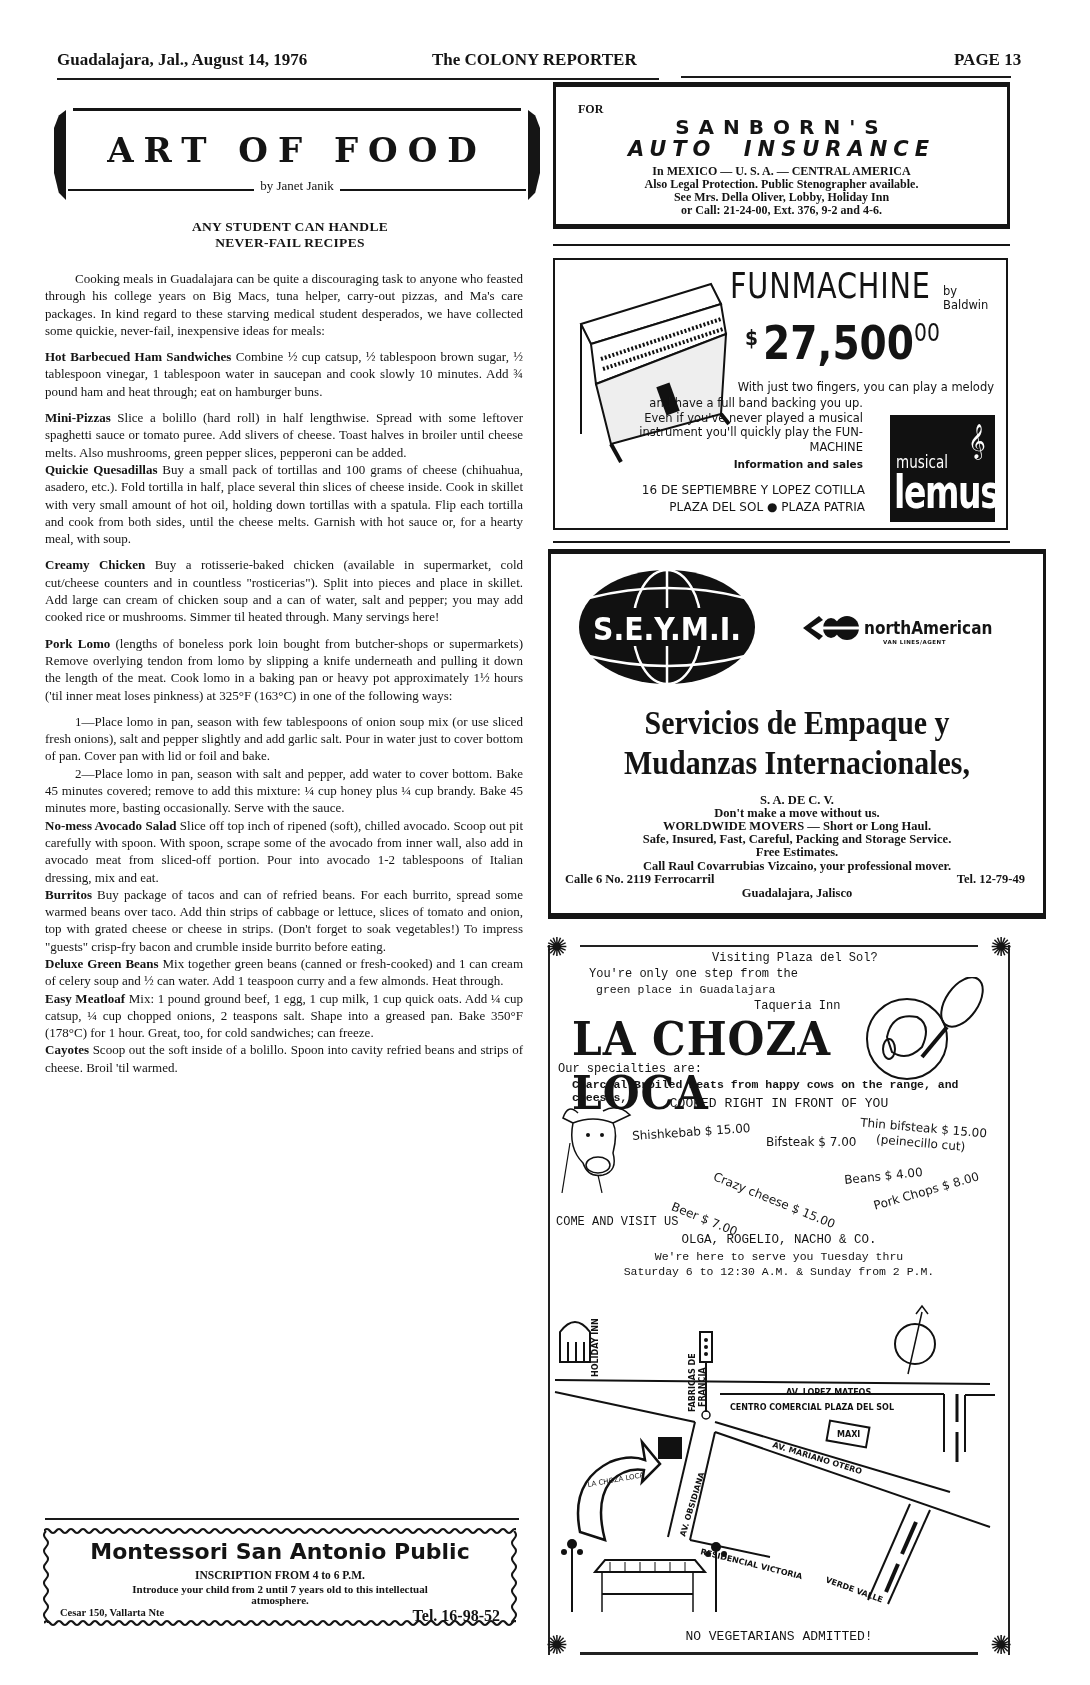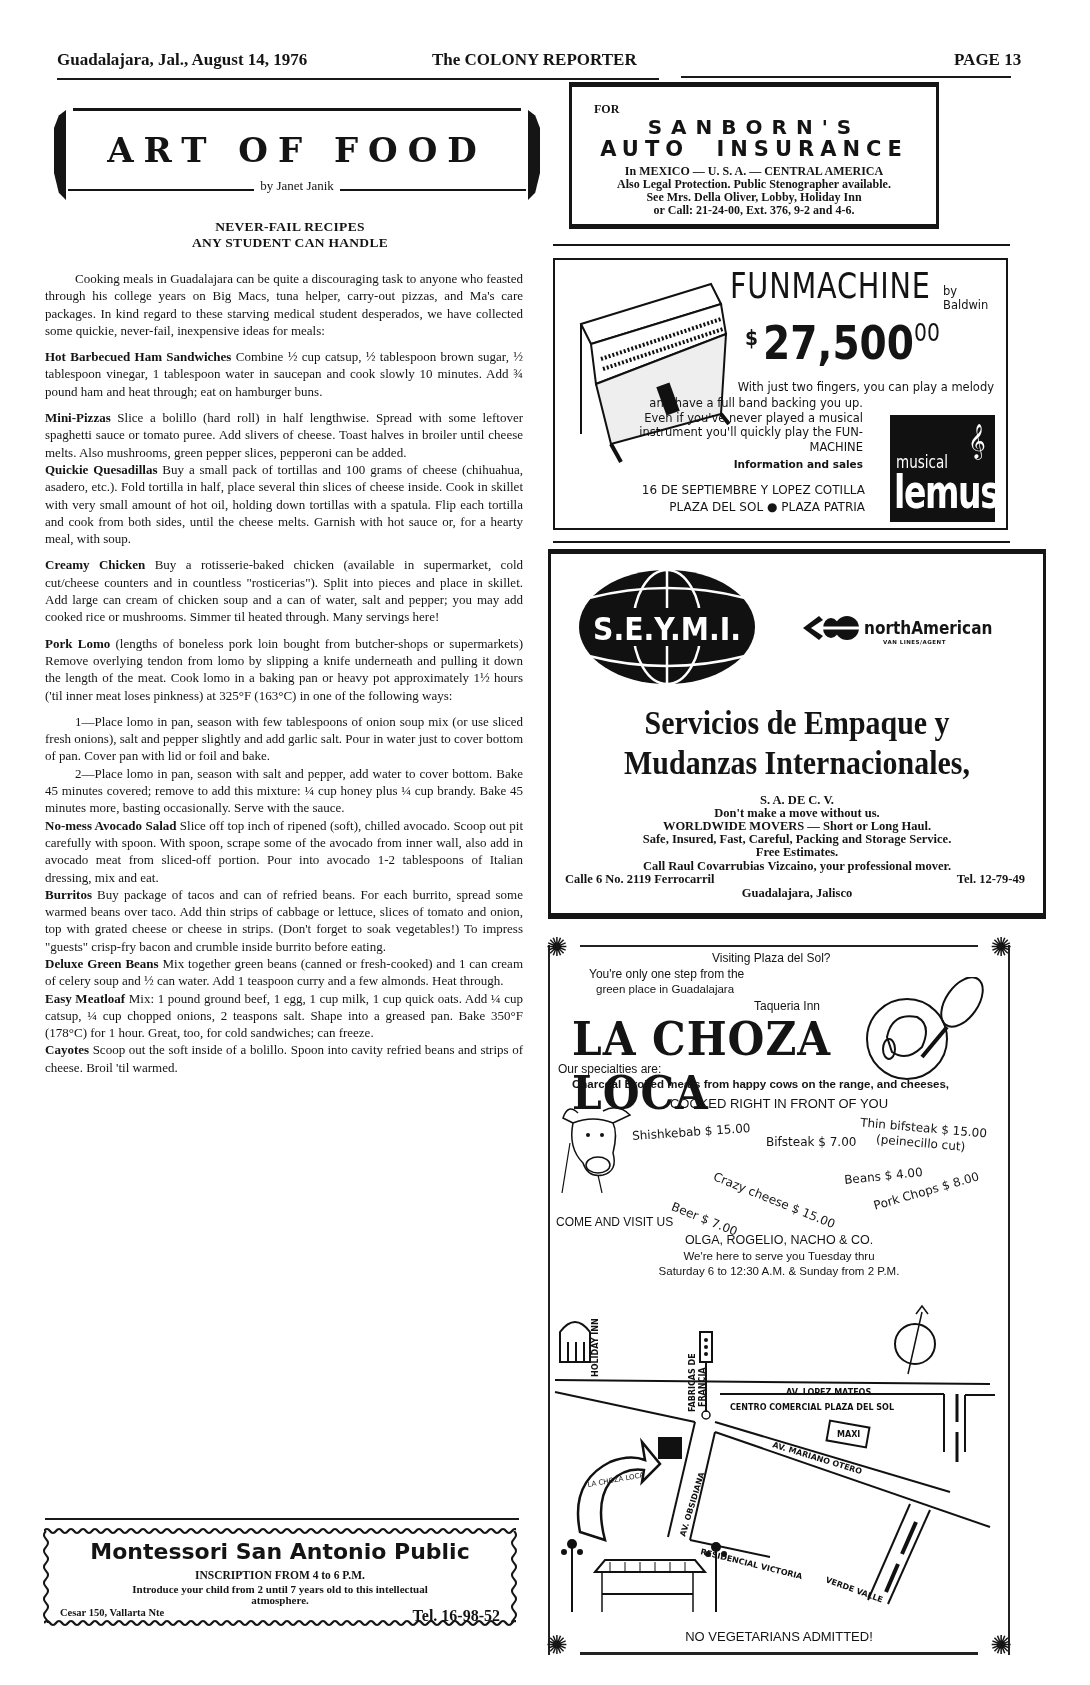--- a/index.html
+++ b/index.html
@@ -31,24 +31,24 @@
   
   .mont { left: 44px; top: 1527px; width: 472px; height: 100px; }
   .wavy { position: absolute; left: 0; width: 100%; height: 8px; }
   .mont-title { position: absolute; left: 0; right: 0; top: 12px; text-align: center; font-family: "DejaVu Sans", sans-serif; font-weight: bold; font-size: 22px; }
   .mont-l2 { position: absolute; left: 0; right: 0; top: 42px; text-align: center; font-weight: bold; font-size: 11.5px; }
   .mont-l3 { position: absolute; left: 70px; right: 70px; top: 57px; text-align: center; font-weight: bold; font-size: 11px; line-height: 11px; }
   .mont-addr { position: absolute; left: 16px; top: 80px; font-weight: bold; font-size: 10.5px; }
   .mont-tel { position: absolute; right: 16px; top: 80px; font-weight: bold; font-size: 16px; }
 
   
-  .sanb { left: 553px; top: 82px; width: 370px; height: 147px; border: 3px solid #151515; border-top-width: 5px; border-bottom-width: 5px; box-sizing: border-box; margin-left: 16px; }
+  .sanb { left: 553px; top: 82px; width: 457px; height: 147px; border: 3px solid #151515; border-top-width: 5px; border-bottom-width: 5px; box-sizing: border-box; }
   .sanb .for { position: absolute; left: 22px; top: 15px; font-weight: bold; font-size: 12px; }
   .sanb .t1 { position: absolute; left: 0; right: 0; top: 28px; text-align: center; font-family: "DejaVu Sans", sans-serif; font-weight: bold; font-size: 20px; letter-spacing: 9px; }
-  .sanb .t2 { position: absolute; left: 0; right: 0; top: 50px; text-align: center; font-family: "DejaVu Sans", sans-serif; font-weight: bold; font-size: 21px; letter-spacing: 6px; word-spacing: 14px; }
+  .sanb .t2 { position: absolute; left: 0; right: 0; top: 50px; text-align: center; font-family: "DejaVu Sans", sans-serif; font-weight: bold; font-size: 21px; letter-spacing: 6px; word-spacing: 14px; font-style: italic; }
   .sanb .ln { position: absolute; left: 0; right: 0; text-align: center; font-weight: bold; font-size: 12px; line-height: 13px; }
 
   
   .fun { left: 553px; top: 258px; width: 455px; height: 272px; border: 2px solid #151515; box-sizing: border-box; }
   .fun .brand { position: absolute; left: 175px; top: 6px; font-family: "DejaVu Sans", sans-serif; font-size: 35px; letter-spacing: 1px; transform: scaleX(0.82); transform-origin: left; }
   .fun .by { position: absolute; left: 388px; top: 24px; font-family: "DejaVu Sans", sans-serif; font-size: 11.5px; }
   .fun .price { position: absolute; left: 190px; top: 56px; font-family: "DejaVu Sans", sans-serif; font-weight: bold; font-size: 46px; transform: scaleX(0.85); transform-origin: left; }
   .fun .price .dol { font-size: 22px; vertical-align: 14px; margin-right: 6px; }
   .fun .price .cents { font-size: 24px; vertical-align: 18px; font-weight: normal; }
   .fun .desc1 { position: absolute; right: 12px; top: 120px; font-family: "DejaVu Sans", sans-serif; font-size: 11.5px; }
@@ -66,21 +66,21 @@
   .seymi .na-sub { position: absolute; left: 332px; top: 85px; font-family: "DejaVu Sans", sans-serif; font-size: 5.5px; font-weight: bold; letter-spacing: 0.5px; }
   .seymi .h1 { position: absolute; left: 0; right: 0; text-align: center; font-family: "Liberation Serif", serif; font-weight: bold; font-size: 34px; transform: scaleX(0.88); }
   .seymi .ln { position: absolute; left: 0; right: 0; text-align: center; font-weight: bold; font-size: 12.5px; line-height: 13px; }
 
   
   .choza { left: 544px; top: 937px; width: 470px; height: 722px; }
   .choza .frame { position: absolute; left: 4px; right: 4px; top: 8px; bottom: 4px; border-left: 2px solid #222; border-right: 2px solid #222; }
   .choza .topline { position: absolute; left: 36px; right: 36px; top: 8px; height: 2px; background: #222; }
   .choza .botline { position: absolute; left: 36px; right: 36px; bottom: 4px; height: 3px; background: #222; }
   .choza .corner { position: absolute; font-size: 26px; line-height: 26px; }
-  .choza .s { position: absolute; font-family: Liberation Sans, sans-serif; font-size: 12px; }
+  .choza .s { position: absolute; font-family: Liberation Mono, monospace; font-size: 12px; }
   .choza .big { position: absolute; left: 28px; top: 75px; font-family: "DejaVu Serif", serif; font-weight: bold; font-size: 46px; letter-spacing: 1px; transform: scaleX(0.92); transform-origin: left; }
   .choza .price-item { position: absolute; font-family: "DejaVu Sans", sans-serif; font-size: 12px; white-space: nowrap; }
   .maplabel { font-family: "DejaVu Sans", sans-serif; font-weight: bold; font-size: 8px; fill: #111; }
 </style>
 </head>
 <body>
 
 <div class="abs mast" style="left:57px;">Guadalajara, Jal., August 14, 1976</div>
 <div class="abs mast" style="left:432px;">The COLONY REPORTER</div>
 <div class="abs mast" style="left:954px;">PAGE 13</div>
@@ -92,22 +92,22 @@
   <div class="aof-cap l"></div>
   <div class="aof-cap r"></div>
   <div class="aof-title">ART OF FOOD</div>
   <div class="aof-byline">
     <span class="ln"></span>
     <span>by Janet Janik</span>
     <span class="ln"></span>
   </div>
 </div>
 <div class="abs subhead">
+  <div>ANY STUDENT CAN HANDLE</div>
   <div>NEVER-FAIL RECIPES</div>
-  <div>ANY STUDENT CAN HANDLE</div>
 </div>
 
 <div class="abs col" style="top:270px;">
   <p class="ind">Cooking meals in Guadalajara can be quite a discouraging task to anyone who feasted through his college years on Big Macs, tuna helper, carry-out pizzas, and Ma's care packages. In kind regard to these starving medical student desperados, we have collected some quickie, never-fail, inexpensive ideas for meals:</p>
   <p><b>Hot Barbecued Ham Sandwiches</b><span> Combine ½ cup catsup, ½ tablespoon brown sugar, ½ tablespoon vinegar, 1 tablespoon water in saucepan and cook slowly 10 minutes. Add ¾ pound ham and heat through; eat on hamburger buns.</span></p>
   <p class="tight"><b>Mini-Pizzas</b><span> Slice a bolillo (hard roll) in half lengthwise. Spread with some leftover spaghetti sauce or tomato puree. Add slivers of cheese. Toast halves in broiler until cheese melts. Also mushrooms, green pepper slices, pepperoni can be added.</span></p>
   <p><b>Quickie Quesadillas</b><span> Buy a small pack of tortillas and 100 grams of cheese (chihuahua, asadero, etc.). Fold tortilla in half, place several thin slices of cheese inside. Cook in skillet with very small amount of hot oil, holding down tortillas with a spatula. Flip each tortilla and cook from both sides, until the cheese melts. Garnish with hot sauce or, for a hearty meal, with soup.</span></p>
   <p><b>Creamy Chicken</b><span> Buy a rotisserie-baked chicken (available in supermarket, cold cut/cheese counters and in countless "rosticerias"). Split into pieces and place in skillet. Add large can cream of chicken soup and a can of water, salt and pepper; you may add cooked rice or mushrooms. Simmer til heated through. Many servings here!</span></p>
   <p><b>Pork Lomo</b><span> (lengths of boneless pork loin bought from butcher-shops or supermarkets) Remove overlying tendon from lomo by slipping a knife underneath and pulling it down the length of the meat. Cook lomo in a baking pan or heavy pot approximately 1½ hours ('til inner meat loses pinkness) at 325°F (163°C) in one of the following ways:</span></p>
   <p class="ind tight">1—Place lomo in pan, season with few tablespoons of onion soup mix (or use sliced fresh onions), salt and pepper slightly and add garlic salt. Pour in water just to cover bottom of pan. Cover pan with lid or foil and bake.</p>

